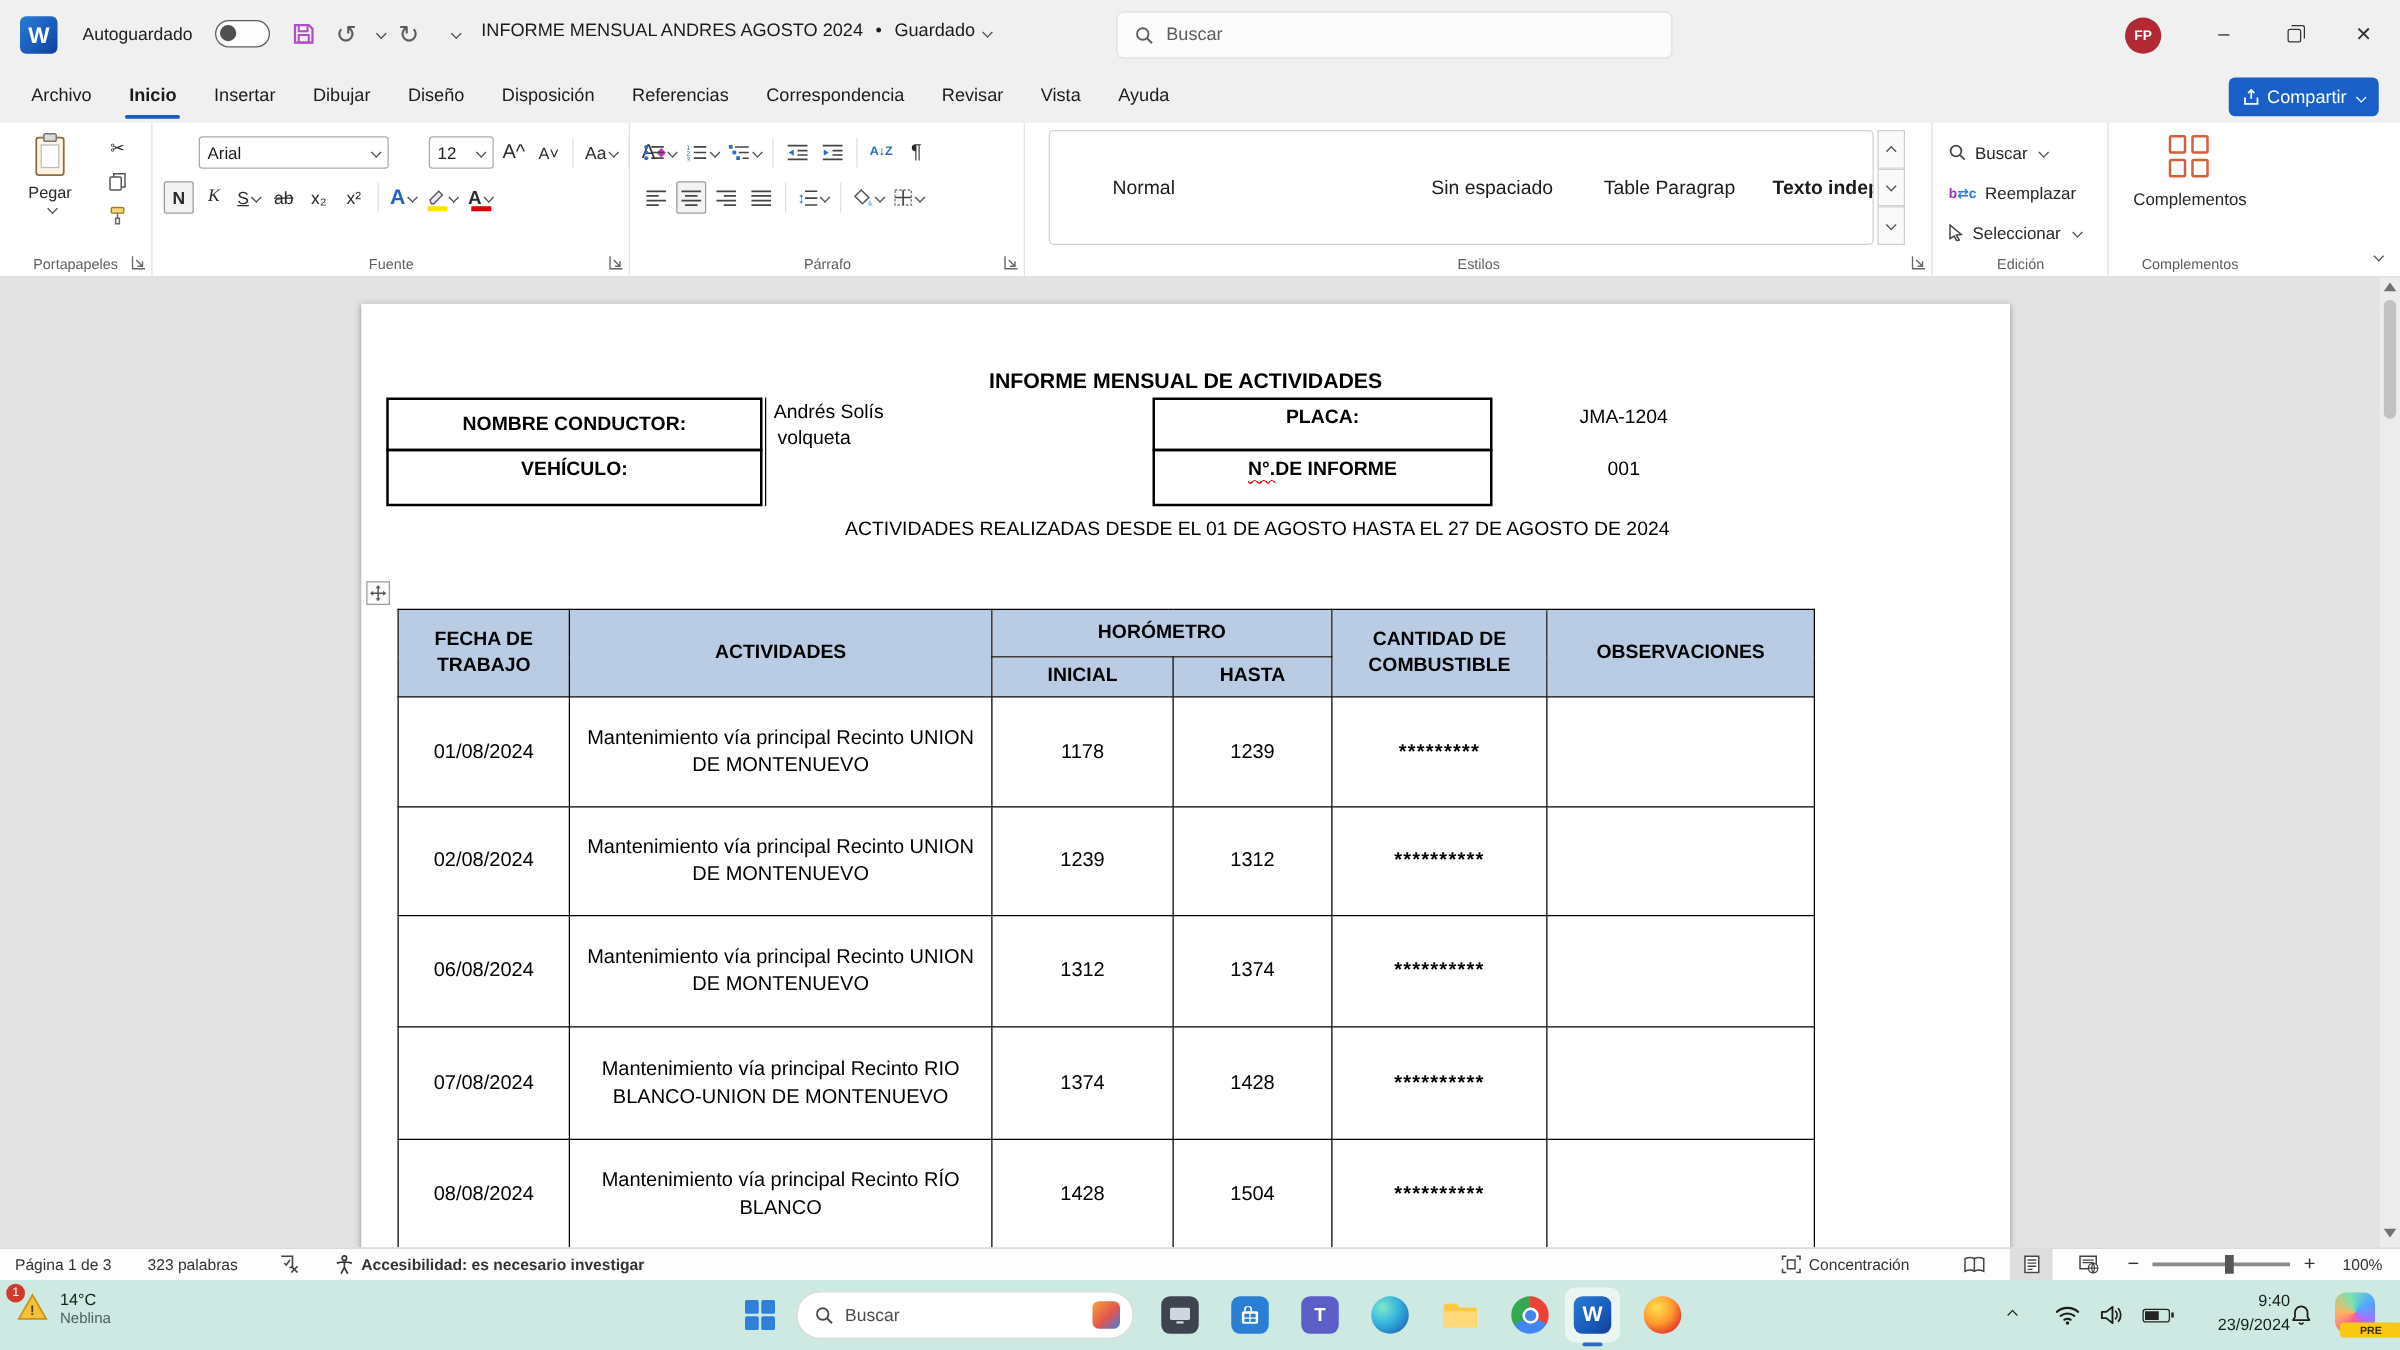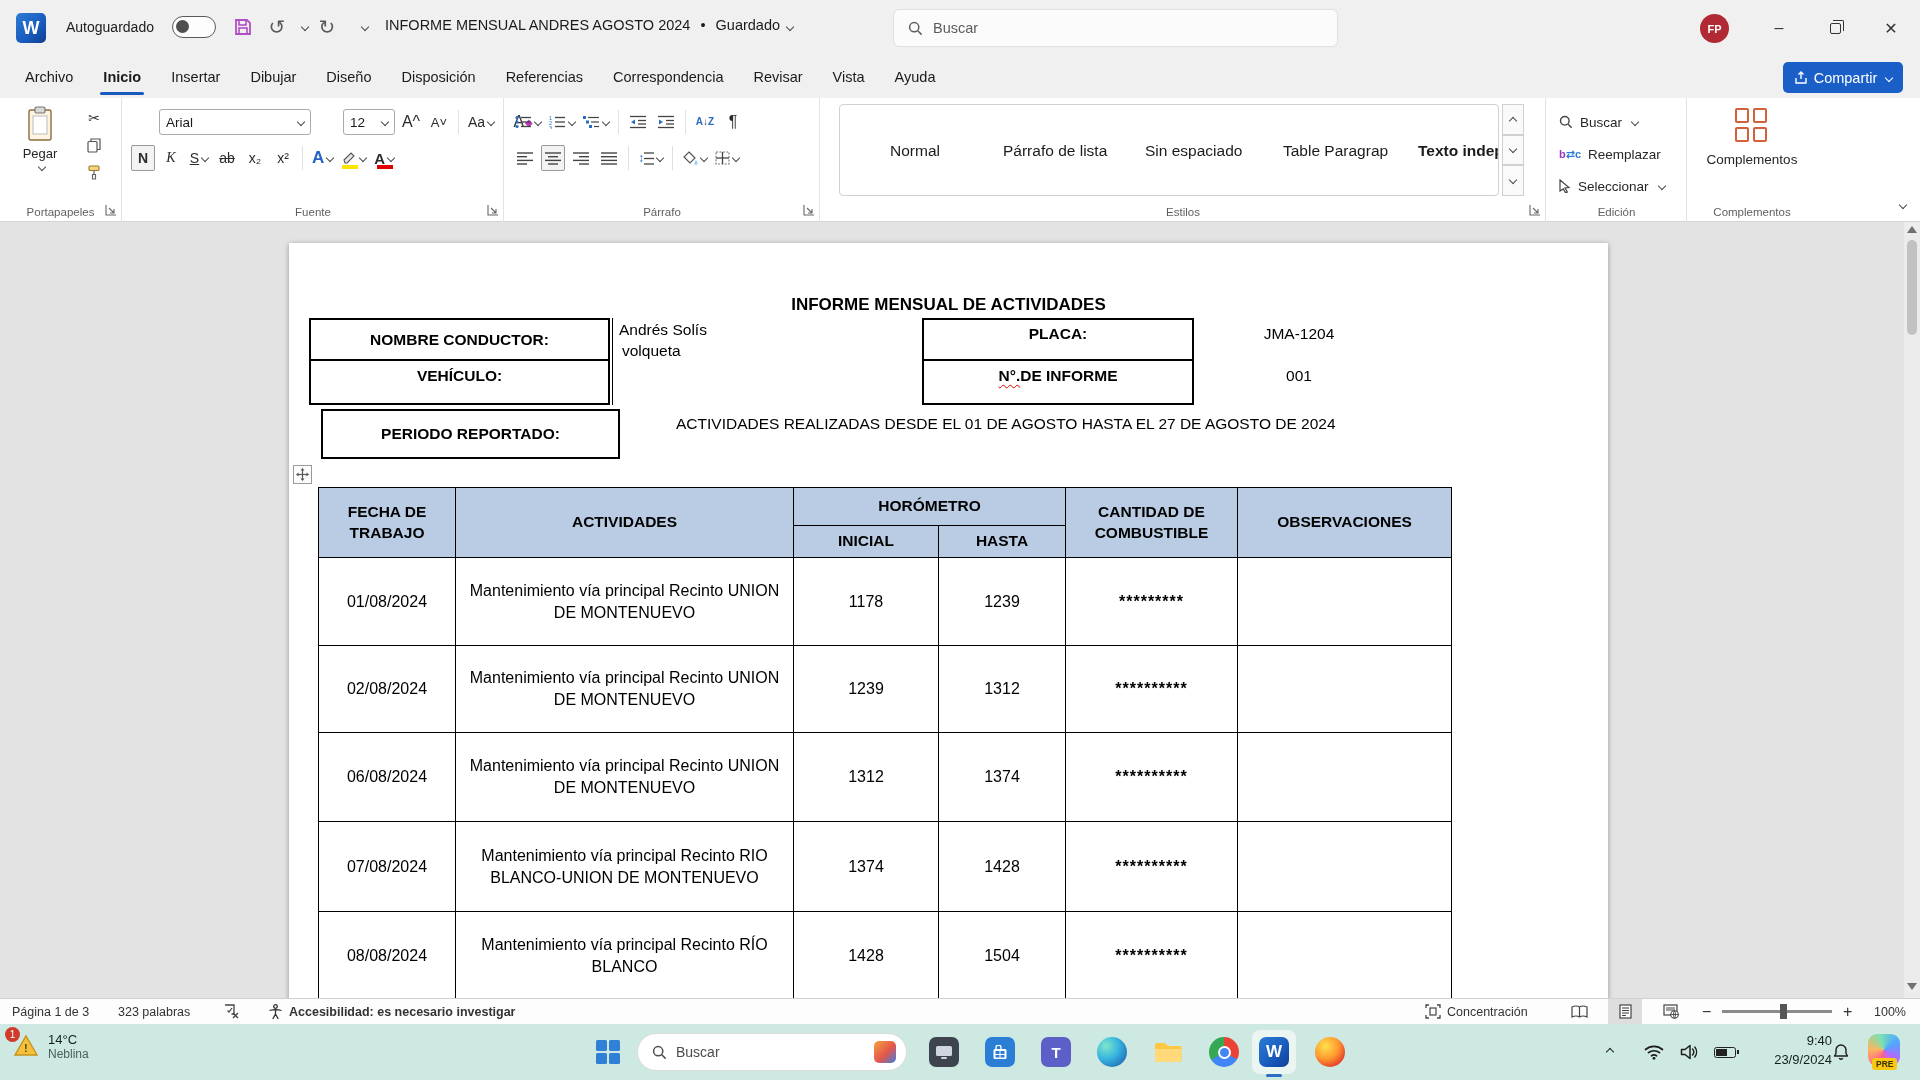--- a/index.html
+++ b/index.html
@@ -131,21 +131,21 @@
     color:#fff; font-weight:bold; font-size:17px; }
   .active-plate { position:absolute; left:1252px; top:6px; width:44px; height:44px; border-radius:8px;
     background:rgba(255,255,255,.6); }
   .active-bar { position:absolute; left:1266px; top:50px; width:16px; height:3px; border-radius:2px; background:#2b6cc4; }
   .tray { position:absolute; top:0; height:56px; display:flex; align-items:center; }
   .clock { position:absolute; left:1752px; top:8px; width:80px; text-align:right; font-size:13px; color:#14201d;
     line-height:1.45; }
   .copilot { position:absolute; left:1868px; top:10px; width:32px; height:32px; border-radius:9px;
     background:conic-gradient(from 200deg,#ff5f8f,#ffb45f,#7ae2b0,#4fa8ff,#b06bff,#ff5f8f); position:absolute; }
   .copilot .pre { position:absolute; left:4px; bottom:-4px; background:#f8c813; color:#3a3000; font-size:8.5px;
-    font-weight:bold; border-radius:3px; padding:1px 4px;text-align:center; }
+    font-weight:bold; border-radius:3px; padding:1px 16px;text-align:center; }
   .battery { width:22px; height:11px; border:1.4px solid #222; border-radius:2.5px; position:relative; }
   .battery:after { content:""; position:absolute; right:-4px; top:2.5px; width:2.5px; height:4px; background:#222; }
   .battery .fill { position:absolute; left:1px; top:1px; bottom:1px; width:11px; background:#222; }
   svg.ic { display:block; }
 </style>
 </head>
 <body>
 
 <div id="root">
 
@@ -426,21 +426,20 @@
       </div>
       <div class="grp-label">Párrafo</div>
       <svg class="ic launcher" viewBox="0 0 12 12">
           <path d="M1 1v10h10M4 4l5 5M9 5v4h-4" fill="none" stroke="#666" stroke-width="1.1"></path>
         </svg>
     </div>
 
     <div class="grp" style="left:821px;width:725px">
       <div class="stylegal">
         <div class="styleitem" style="left:50px">Normal</div>
-        <div class="styleitem" style="left:163px">Párrafo de lista</div>
         <div class="styleitem" style="left:305px">Sin espaciado</div>
         <div class="styleitem" style="left:443px">Table Paragrap</div>
         <div class="styleitem" style="left:578px;font-weight:bold">Texto indeper</div>
       </div>
       <div class="stylescroll">
         <div>
             <span class="cv cv-up" style="margin:3px 0 0 0"></span>
           </div>
         <div>
             <span class="cv" style="margin:-2px 0 0 0"></span>
@@ -507,21 +506,20 @@
       <div class="fval" style="left:333px;top:99px">volqueta</div>
 
       <div class="fbox" style="left:633px;top:75px;width:272px;height:43px;align-items:flex-start;padding-top:5px">PLACA:</div>
       <div class="fval" style="left:905px;top:0;width:210px;text-align:center;top:82px">JMA-1204</div>
       <div class="fbox" style="left:633px;top:116px;width:272px;height:46px;align-items:flex-start;padding-top:6px">
         <span style="text-decoration:underline wavy #e00000 1px;text-underline-offset:3px">N°.</span>
           <span> DE INFORME</span>
       </div>
       <div class="fval" style="left:905px;width:210px;text-align:center;top:124px">001</div>
 
-      <div class="fbox" style="left:32px;top:166px;width:299px;height:50px">PERIODO REPORTADO:</div>
       <div class="fval" style="left:387px;top:170px;width:748px;line-height:1.45">ACTIVIDADES REALIZADAS DESDE EL 01 DE AGOSTO HASTA EL 27 DE AGOSTO DE 2024</div>
 
       <div class="handle">
         <svg class="ic" width="13" height="13" viewBox="0 0 13 13">
             <path d="M6.5 0l2 2.5h-4zM6.5 13l-2-2.5h4zM0 6.5l2.5-2v4zM13 6.5l-2.5 2v-4z" fill="#555"></path>
             <line x1="6.5" y1="2" x2="6.5" y2="11" stroke="#555" stroke-width="1.2"></line>
             <line x1="2" y1="6.5" x2="11" y2="6.5" stroke="#555" stroke-width="1.2"></line>
           </svg>
       </div>
 

